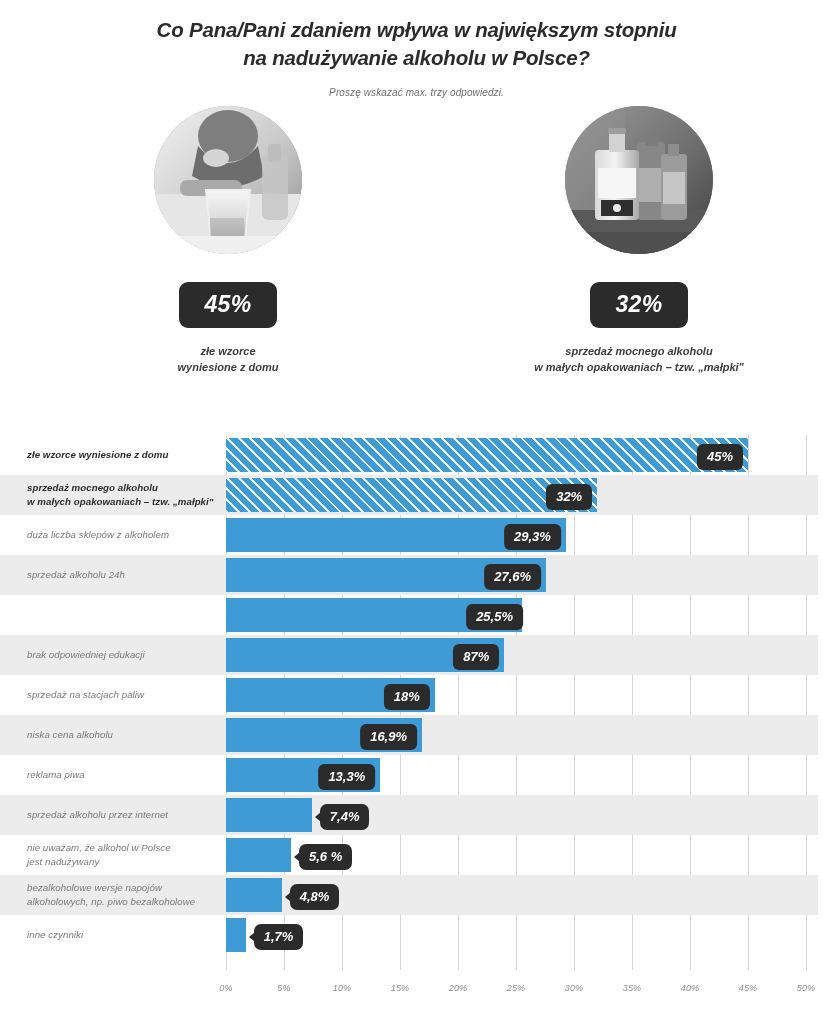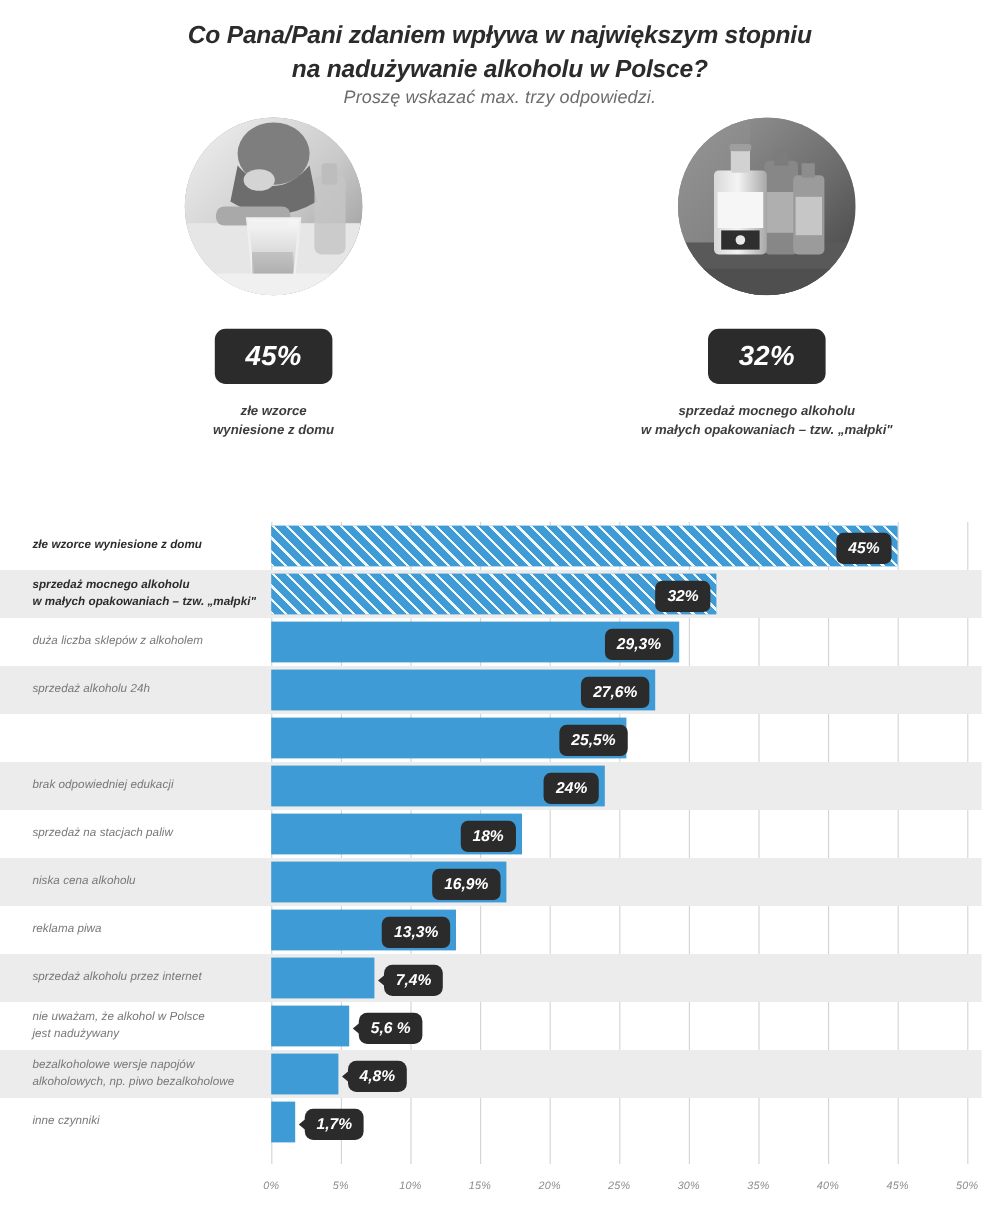--- a/index.html
+++ b/index.html
@@ -15,21 +15,22 @@
   
   .header { padding-top: 16px; text-align: center; }
   .title {
     font-size: 20.5px;
     font-weight: bold;
     color: #2b2b2b;
     line-height: 1.38;
     letter-spacing: -0.2px;
   }
   .subtitle {
-    font-size: 15px;
+    margin-top: 14px;
+    font-size: 10px;
     color: #6d6d6d;
     letter-spacing: 0.1px;
   }
 
   
   .callouts { position: relative; height: 290px; }
   .callout { position: absolute; text-align: center; }
   .callout.left  { left: 118px; top: 8px; width: 220px; }
   .callout.right { left: 529px; top: 8px; width: 220px; }
 
@@ -298,21 +299,21 @@
         </div>
         <div class="row">
           <div class="bar" style="width: 295.8px;"></div>
           <div class="bubble" style="left: 502px; margin-left: 21px;">25,5%</div>
         </div>
         <div class="row shaded">
           <div class="row-label">
             <span>brak odpowiedniej edukacji</span>
           </div>
           <div class="bar" style="width: 278.4px;"></div>
-          <div class="bubble" style="left: 499.4px;">24%</div>
+          <div class="bubble" style="left: 499.4px;">87%</div>
         </div>
         <div class="row">
           <div class="row-label">
             <span>sprzedaż na stacjach paliw</span>
           </div>
           <div class="bar" style="width: 208.8px;"></div>
           <div class="bubble" style="left: 429.8px;">18%</div>
         </div>
         <div class="row shaded">
           <div class="row-label">

